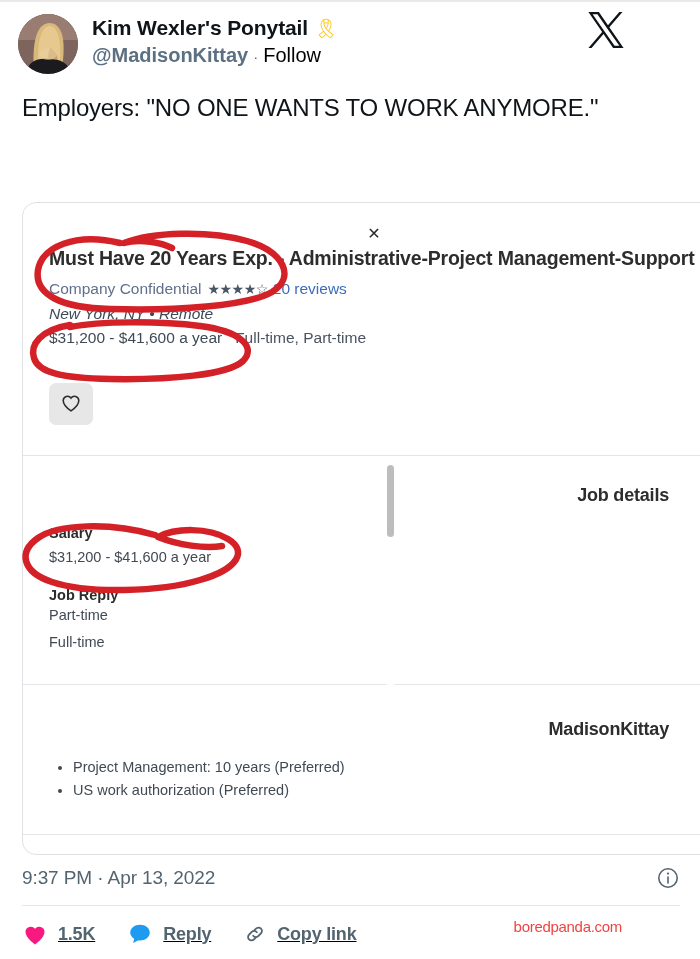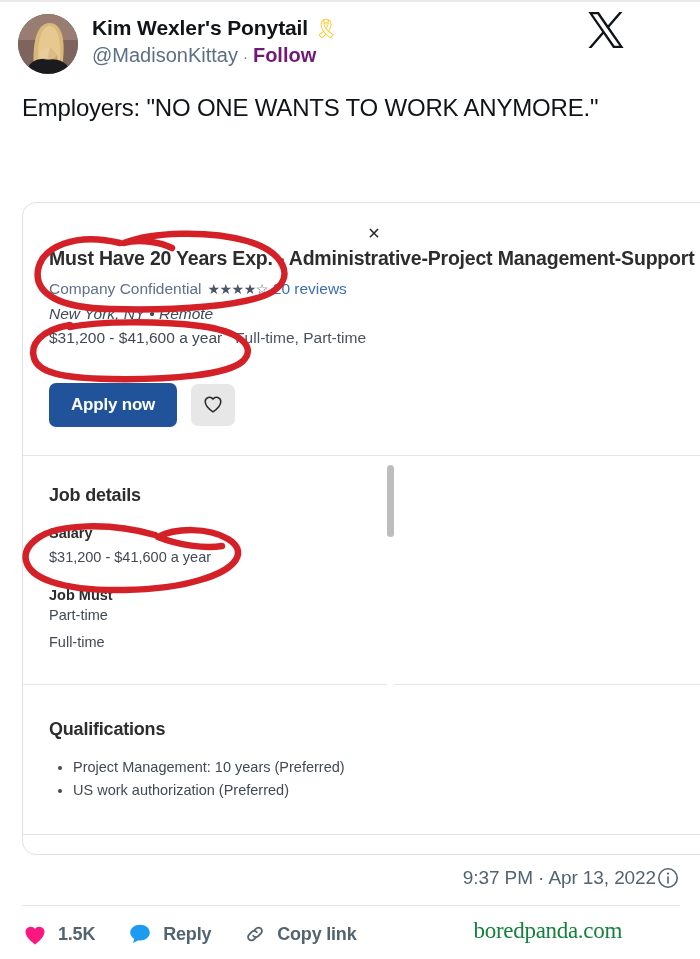--- a/index.html
+++ b/index.html
@@ -72,25 +72,25 @@
   }
 
   .handle-row {
     display: flex;
     align-items: baseline;
     gap: 5px;
     margin-top: 3px;
     font-size: 20px;
     color: #5b7083;
   }
-  .handle { color: #5b7083; }
+  .handle { color: #5b7083; font-weight: bold; }
   .dot-sep { color: #5b7083; font-size: 15px; }
   .follow-link {
-    color: #701a75;
-    font-weight: bold;
+    color: #000000;
+    font-weight: normal;
     text-decoration: none;
   }
 
   .x-logo {
     position: absolute;
     right: 12px; top: 12px;
     width: 36px; height: 36px;
   }
   .x-logo svg { width: 36px; height: 36px; display: block; }
 
@@ -226,20 +226,21 @@
   .details-block {
     position: absolute;
     left: 26px; top: 282px;
     width: 620px;
   }
   .section-title {
     font-size: 18px;
     font-weight: bold;
     color: #2d2d2d;
     letter-spacing: -0.2px;
+    text-align: right;
   }
   .field-label {
     font-size: 14.5px;
     font-weight: bold;
     color: #2d2d2d;
     margin-top: 19px;
   }
   .field-value {
     font-size: 14.5px;
     color: #414a54;
@@ -290,21 +291,21 @@
     pointer-events: none;
   }
 
   
   .timestamp-row {
     position: absolute;
     left: 22px; top: 866px;
     width: 658px;
     display: flex;
     align-items: center;
-    justify-content: flex-end;
+    justify-content: space-between;
   }
   .timestamp {
     font-size: 19px;
     color: #536471;
     letter-spacing: -0.1px;
   }
   .info-icon svg { width: 24px; height: 24px; display: block; }
 
   .footer-rule {
     position: absolute;
@@ -313,42 +314,43 @@
     background: #e6e7e8;
   }
 
   .engagement-row {
     position: absolute;
     left: 22px; top: 916px;
     width: 658px;
     height: 36px;
     display: flex;
     align-items: center;
+    text-decoration: underline;
   }
   .eng-item {
     display: flex;
     align-items: center;
     gap: 10px;
     margin-right: 32px;
     cursor: pointer;
   }
   .eng-label {
     font-size: 18px;
     font-weight: bold;
     color: #536471;
     letter-spacing: -0.2px;
   }
   .eng-item svg { display: block; }
 
   .watermark {
     position: absolute;
     right: 14px; top: 918px;
-    font-size: 23px;
-    color: #15803d;
-    font-family: Liberation Serif, serif;
+    font-size: 15px;
+    color: #ef4444;
+    font-family: Liberation Sans, sans-serif;
     letter-spacing: -0.3px;
   }
 </style>
 </head>
 <body>
 
 <div id="page">
 
   <div class="top-rule"></div>
 
@@ -412,45 +414,44 @@
 
       <div class="loc-row">New York, NY  •  Remote</div>
 
       <div class="pay-row">
         <span>$31,200 - $41,600 a year</span>
         <span class="pay-type">&nbsp;&nbsp;</span><span class="pay-type">Full-time, Part-time</span>
       </div>
     </div>
 
     <div class="apply-wrap">
-      <button class="apply-btn">Apply now</button>
       <button class="save-btn">
         <span>
           <svg viewBox="0 0 24 24" fill="none" stroke="#2d2d2d" stroke-width="1.7">
             <path d="M12 20.5S3.5 14.8 3.5 9.2A4.7 4.7 0 0 1 12 6.6a4.7 4.7 0 0 1 8.5 2.6c0 5.6-8.5 11.3-8.5 11.3Z"></path>
           </svg>
         </span>
       </button>
     </div>
 
     <div class="card-divider div-1"></div>
 
     <div class="details-block">
       <div class="section-title">Job details</div>
       <div class="field-label">Salary</div>
       <div class="field-value">$31,200 - $41,600 a year</div>
-      <div class="field-label">Job Must</div>
+      <div class="field-label">Job Reply</div>
       <div class="field-value" style="margin-top:2px">Part-time</div>
       <div class="field-value">Full-time</div>
     </div>
 
     <div class="card-divider div-2"></div>
 
     <div class="quals-block">
-      <div class="section-title">Qualifications</div>
+      <div class="section-title">MadisonKittay</div>
       <ul class="quals-list">
         <li>Project Management: 10 years (Preferred)</li>
         <li>US work authorization (Preferred)</li>
       </ul>
     </div>
 
     <div class="card-divider div-3"></div>
 
     <div class="scroll-track"></div>
     <div class="scroll-thumb"></div>

